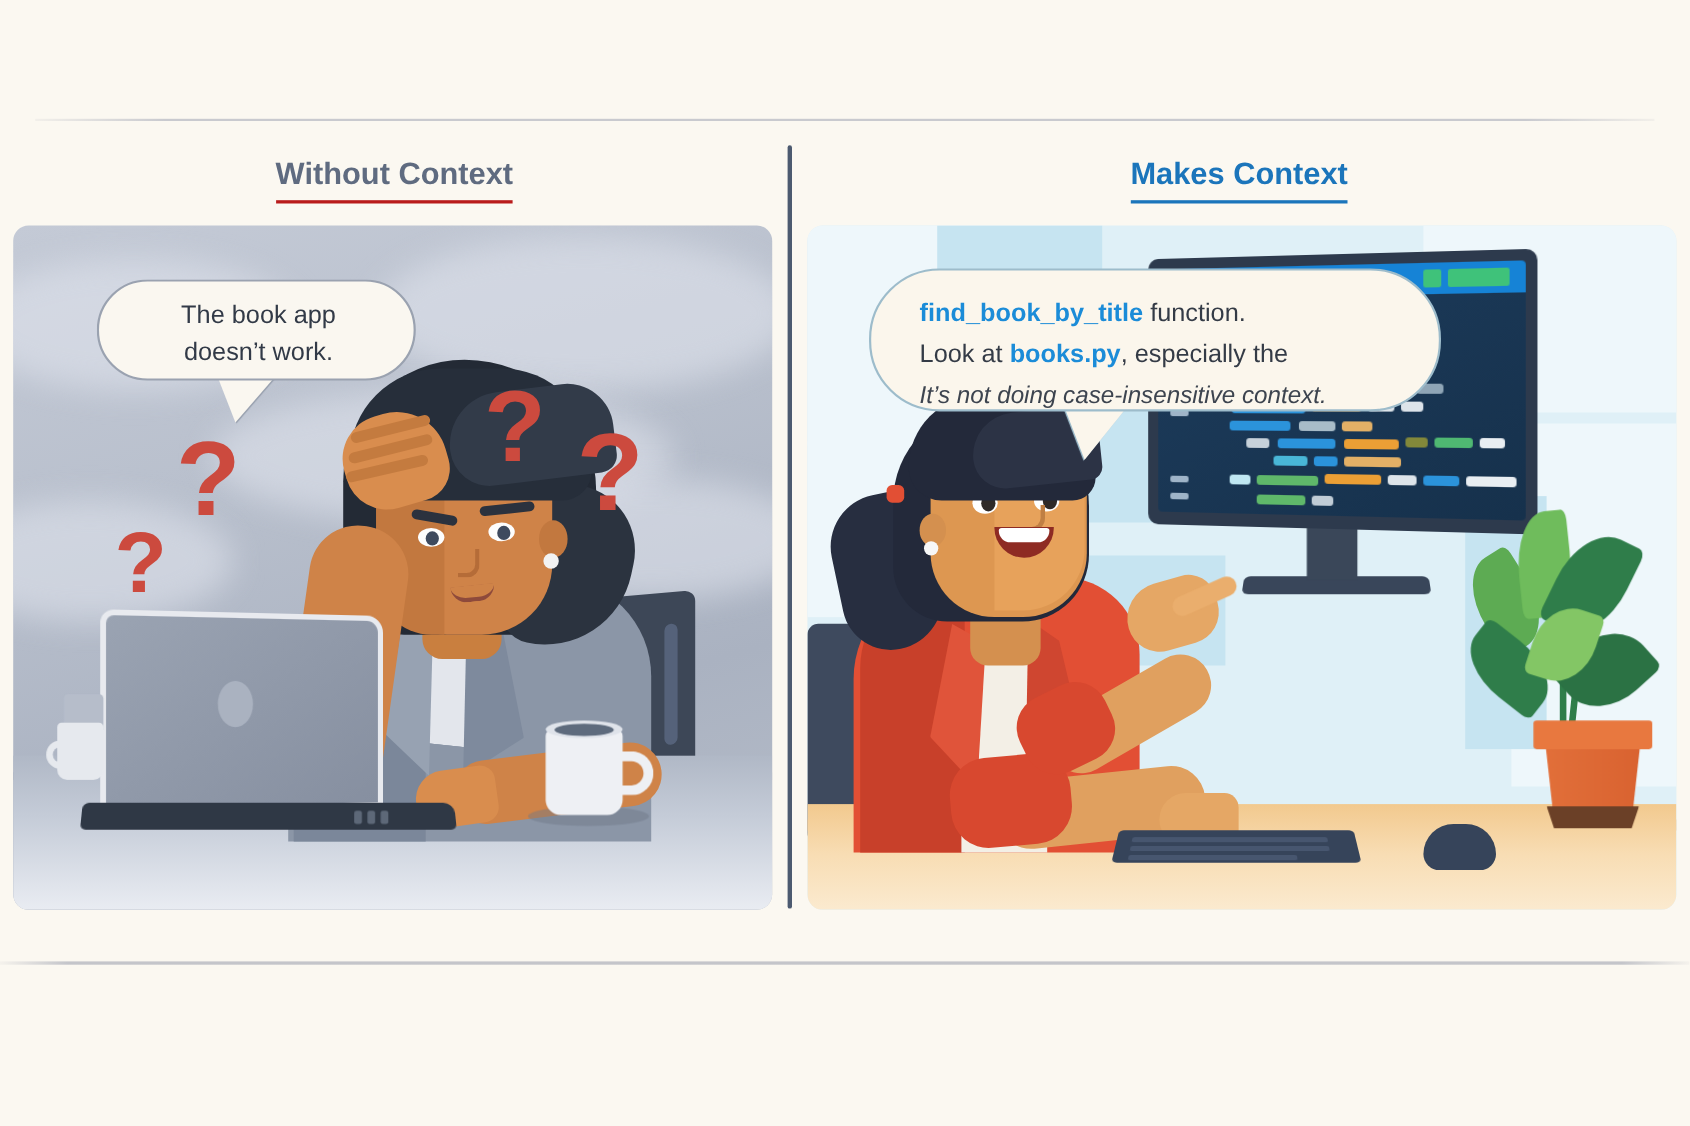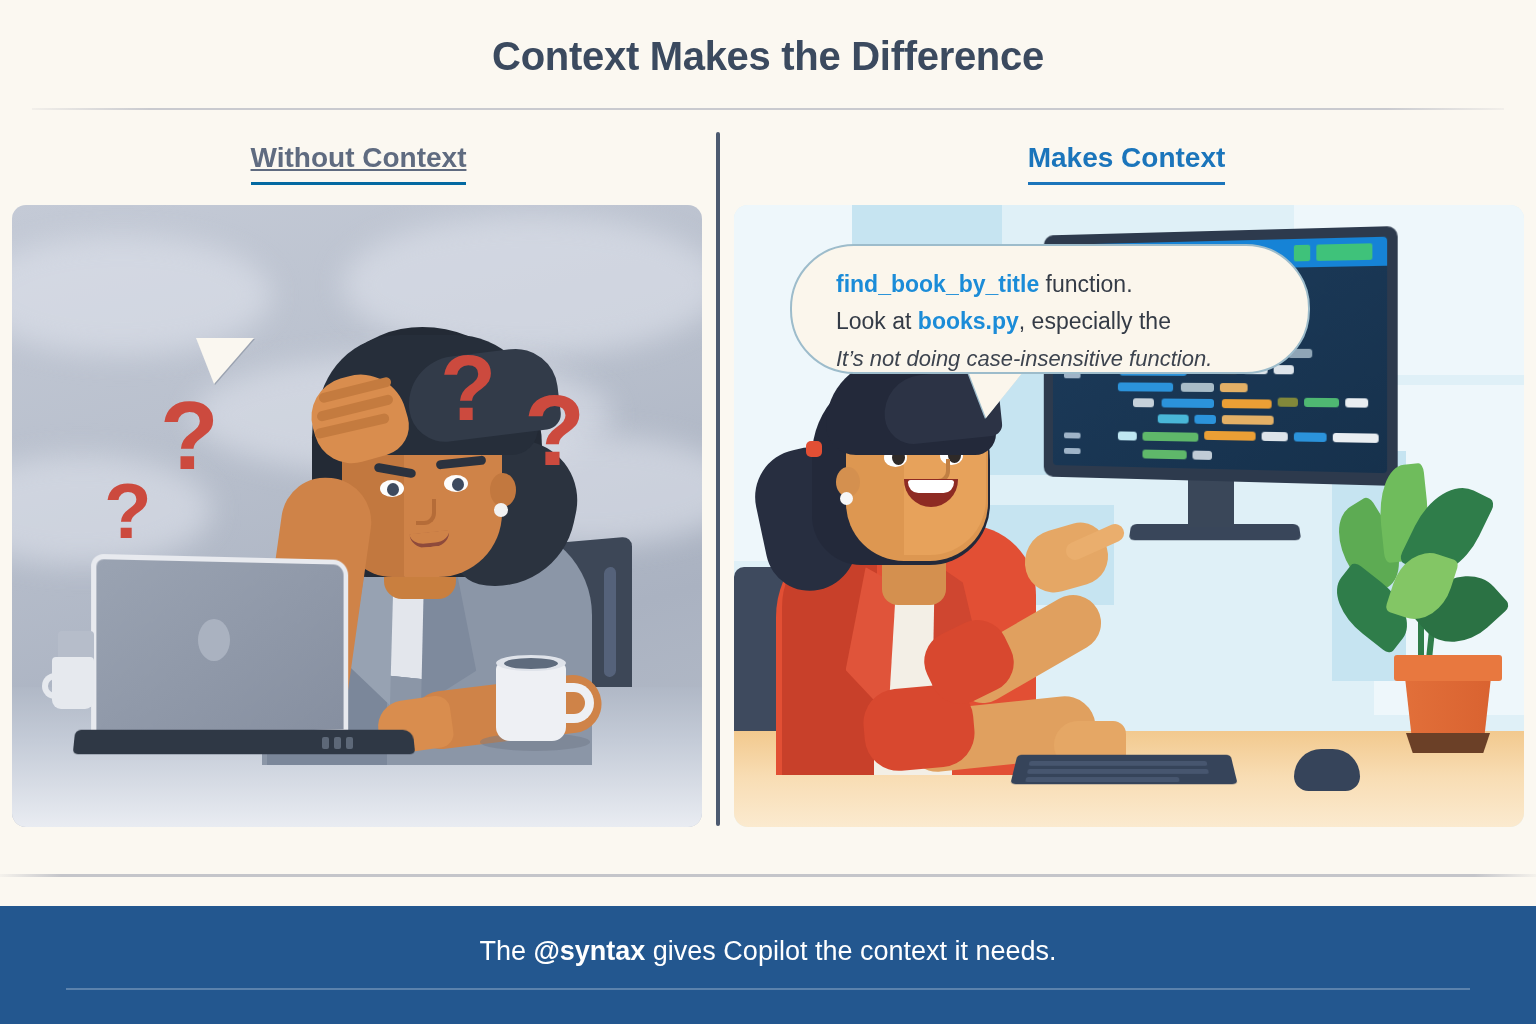--- a/index.html
+++ b/index.html
@@ -31,21 +31,21 @@
   }
   .col-head-left {
     left: 0; width: 717px; text-align: center;
     color: #5f6b80;
   }
   .col-head-right {
     left: 717px; width: 819px; text-align: center;
     color: #1b75bb;
   }
   .col-head span { display: inline-block; padding-bottom: 8px; }
-  .col-head-left span  { border-bottom: 3px solid #0369a1; text-decoration: underline; }
+  .col-head-left span  { border-bottom: 3px solid #b91c1c; }
   .col-head-right span { border-bottom: 3px solid #1b75bb; }
 
   
   .v-divider {
     position: absolute; left: 716px; top: 132px; width: 4px; height: 694px;
     background: #4c5a70; border-radius: 2px;
   }
 
   
   .scene-left {
@@ -474,21 +474,20 @@
   .footer-line {
     position: absolute; left: 66px; top: 82px; width: 1404px; height: 2px;
     background: rgba(255,255,255,.26);
   }
 </style>
 </head>
 <body>
 
 <div class="page">
 
-  <div class="title">Context Makes the Difference</div>
   <div class="title-rule"></div>
 
   <div class="col-head col-head-left">
     <span>Without Context</span>
   </div>
   <div class="col-head col-head-right">
     <span>Makes Context</span>
   </div>
 
   <div class="v-divider"></div>
@@ -554,20 +553,26 @@
     <div class="lf-mug-sm-handle"></div>
     <div class="lf-mug-sm"></div>
   </div>
 
   <div class="qmark" style="left:104px;top:472px;font-size:78px;">?</div>
   <div class="qmark" style="left:160px;top:388px;font-size:96px;">?</div>
   <div class="qmark" style="left:440px;top:342px;font-size:92px;">?</div>
   <div class="qmark" style="left:524px;top:380px;font-size:100px;">?</div>
 
   <div class="bubble-left-tail"></div>
+  <div class="bubble-left">
+    <div class="bubble-left-txt">
+      <div>The book app</div>
+      <div>doesn’t work.</div>
+    </div>
+  </div>
 
   <div class="scene-right">
     <div class="rt-blk2" style="left:0;top:0;width:120px;height:200px;"></div>
     <div class="rt-blk" style="left:118px;top:0;width:150px;height:120px;"></div>
     <div class="rt-blk2" style="left:0;top:196px;width:210px;height:160px;"></div>
     <div class="rt-blk" style="left:210px;top:150px;width:120px;height:120px;"></div>
     <div class="rt-blk" style="left:250px;top:300px;width:130px;height:100px;"></div>
     <div class="rt-blk2" style="left:560px;top:0;width:230px;height:170px;"></div>
     <div class="rt-blk2" style="left:640px;top:180px;width:150px;height:330px;"></div>
     <div class="rt-blk" style="left:598px;top:246px;width:74px;height:230px;"></div>
@@ -694,23 +699,19 @@
     <div class="rt-pot"></div>
     <div class="rt-pot-rim"></div>
     <div class="rt-pot-soil"></div>
   </div>
 
   <div class="bubble-right-tail"></div>
   <div class="bubble-right">
     <div class="bubble-right-txt">
       <div><span class="code">find_book_by_title</span><span> function.</span></div>
       <div><span>Look at </span><span class="code">books.py</span><span>, especially the</span></div>
-      <div class="it">It’s not doing case-insensitive function.</div>
+      <div class="it">It’s not doing case-insensitive context.</div>
     </div>
   </div>
 
   <div class="foot-rule"></div>
-  <div class="footer">
-    <div class="footer-txt"><span>The </span><b>@syntax</b><span> gives Copilot the context it needs.</span></div>
-    <div class="footer-line"></div>
-  </div>
 
 </div>
 
 </body></html>

